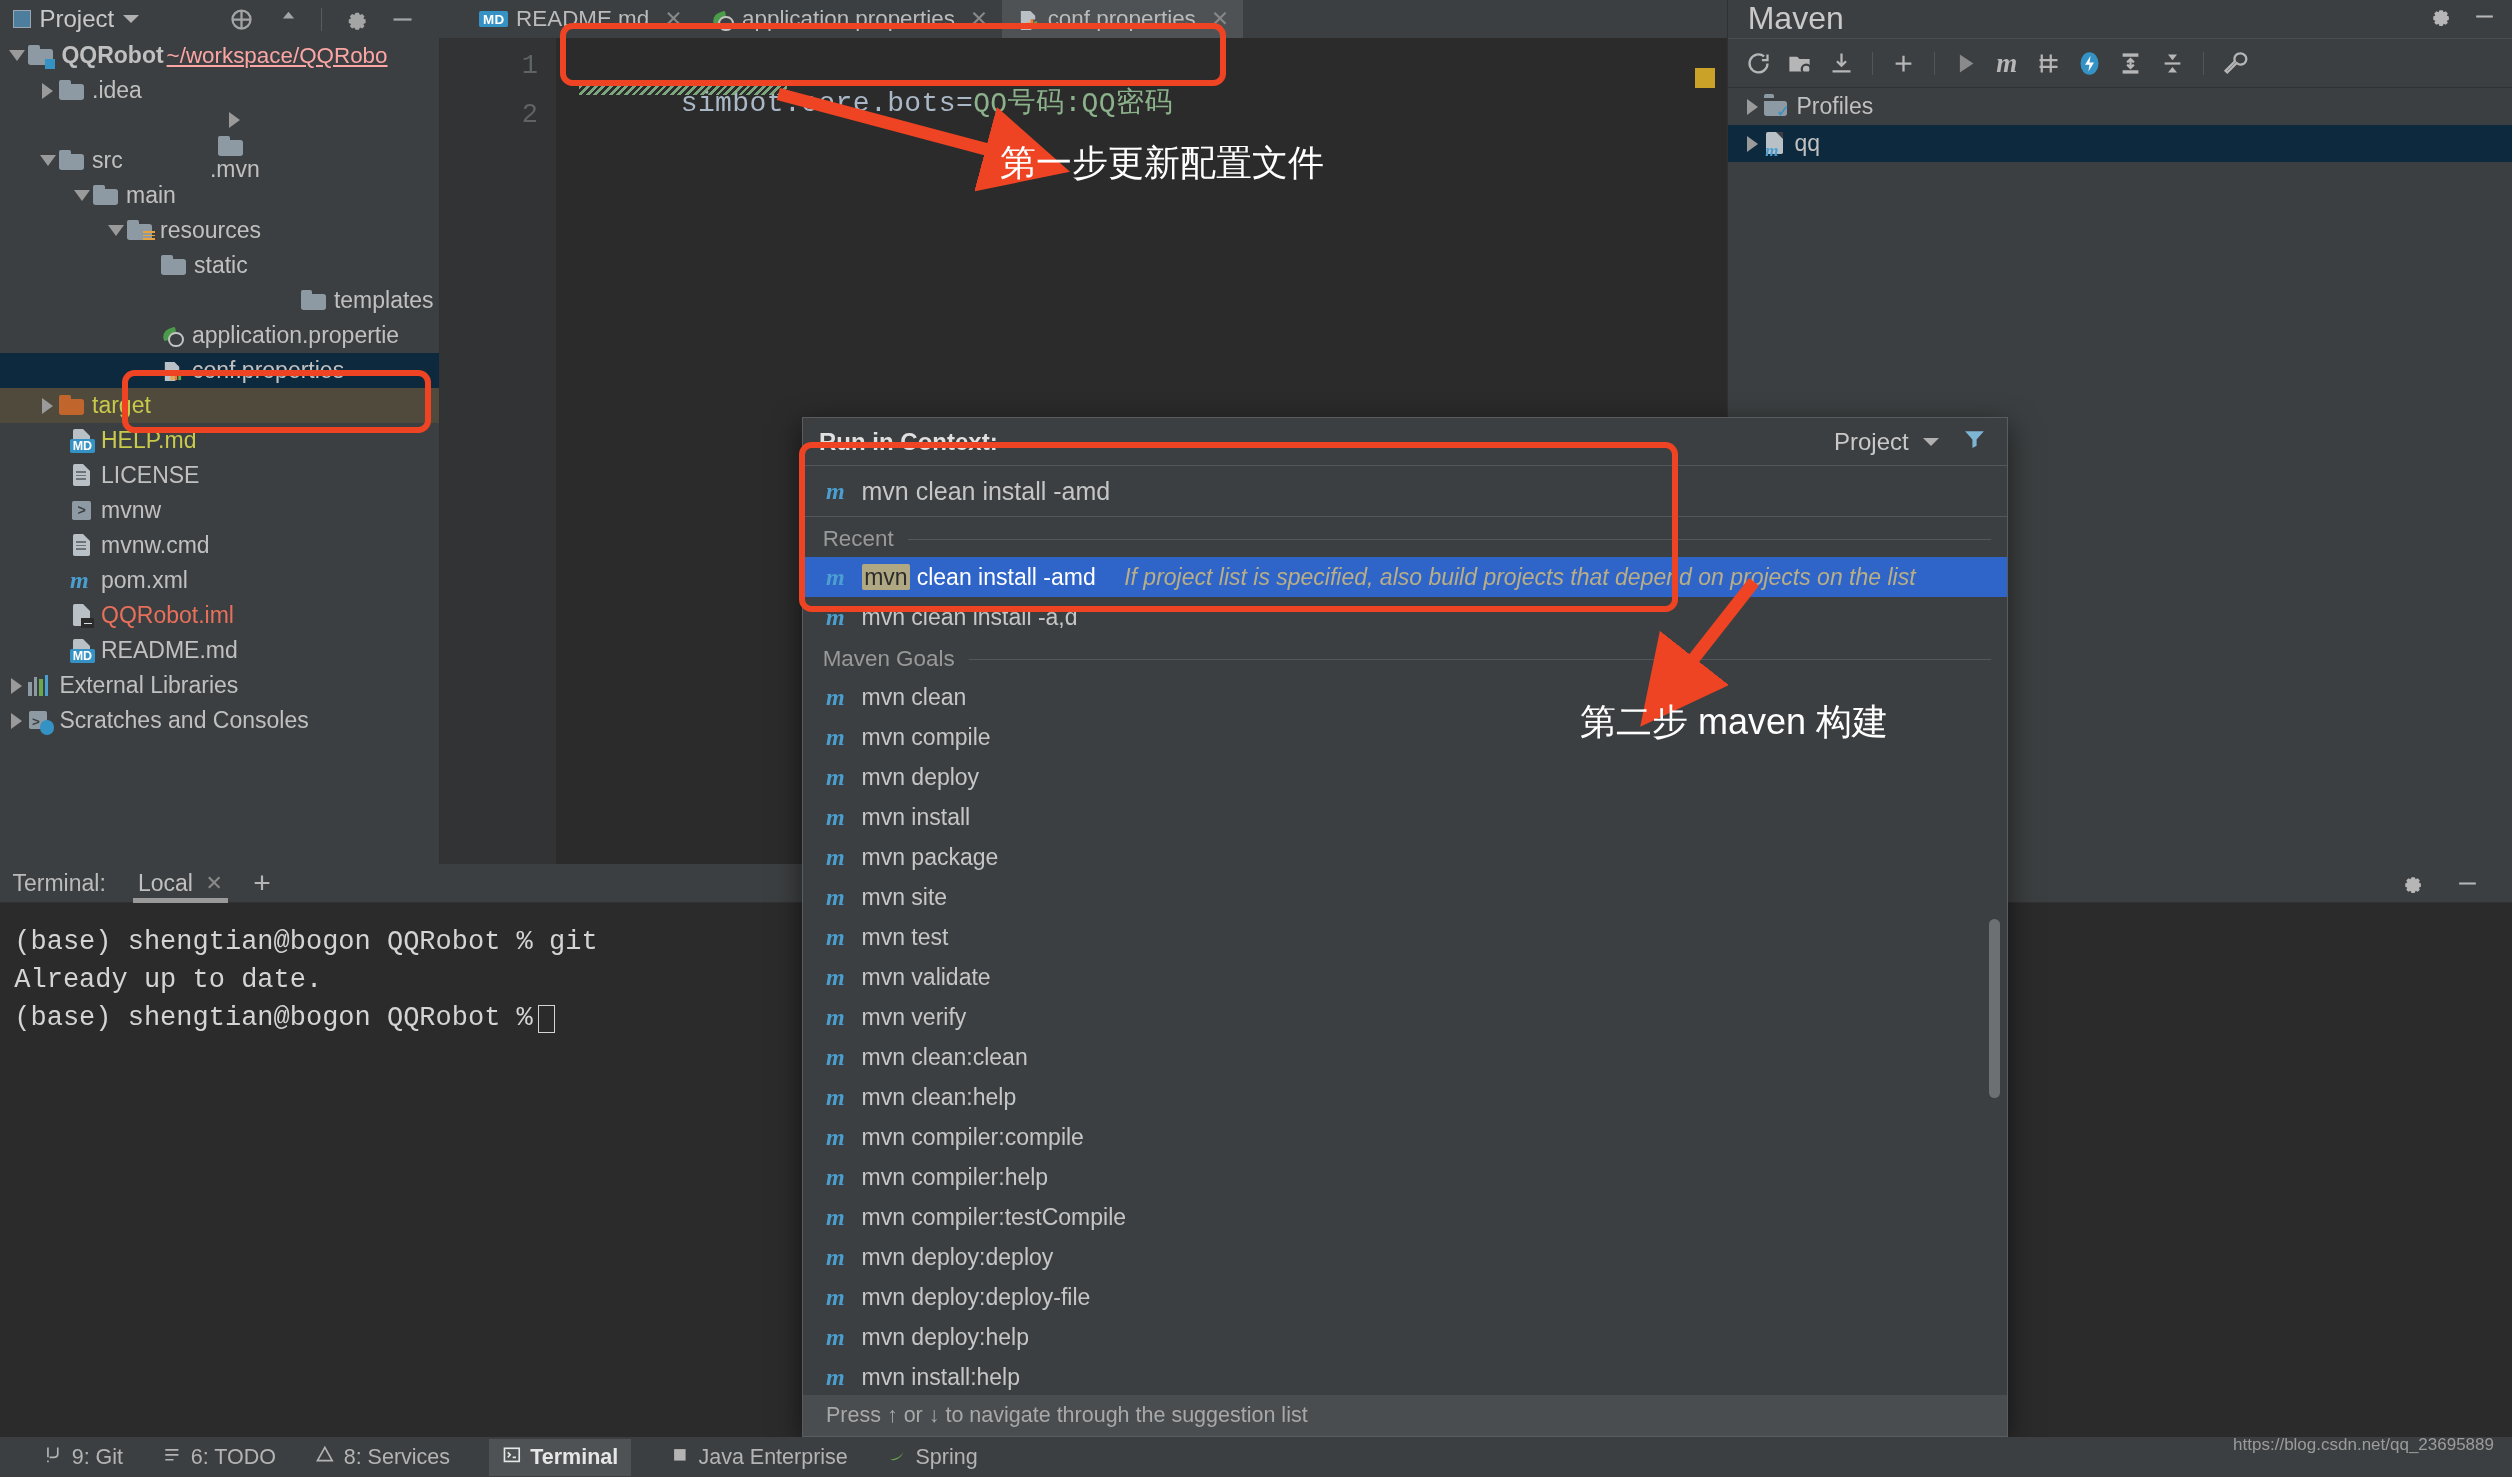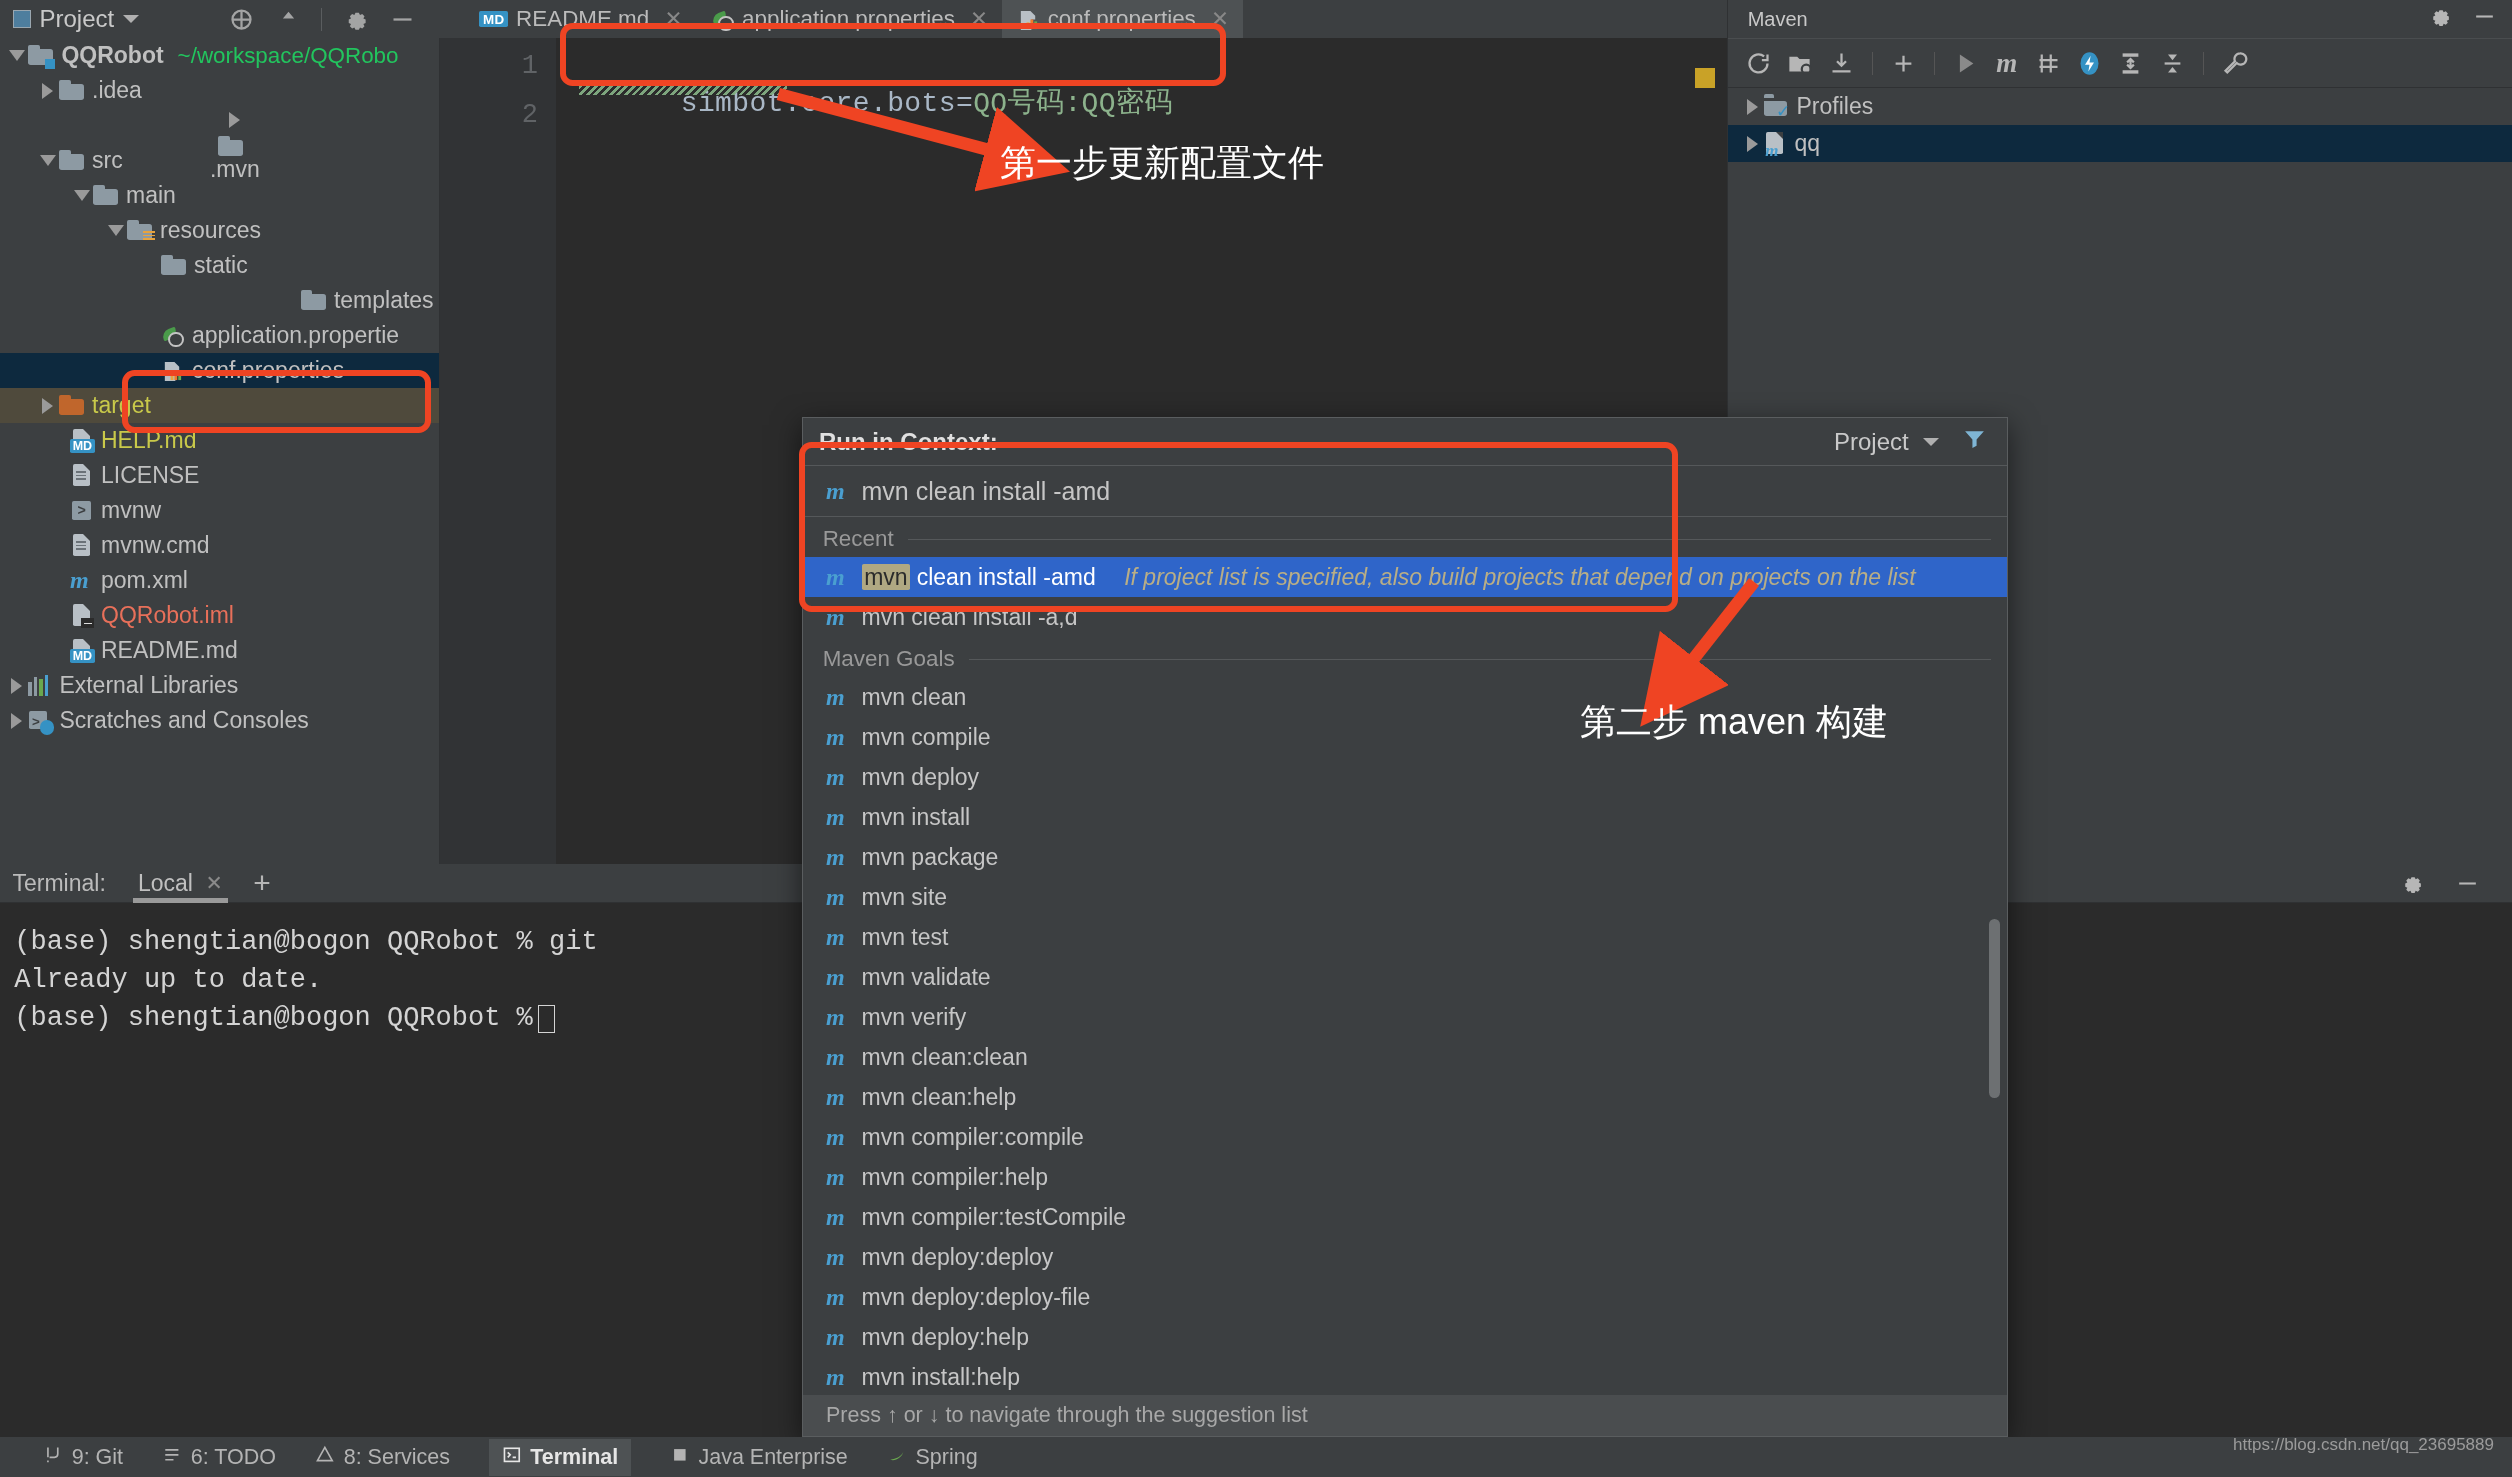--- a/index.html
+++ b/index.html
@@ -84,42 +84,42 @@
          line-height:19px; }
   .libico { width:23px; flex:0 0 23px; margin-right:8px; height:21.5px;
          display:flex; align-items:flex-end; gap:1.8px; }
   .libico s { display:block; width:3.6px; background:#8d9aa3; }
   .scrico { width:23px; height:23px; flex:0 0 23px; margin-right:8px; position:relative; }
   .clockb { position:absolute; right:-2.7px; bottom:-2.7px; width:14.3px; height:14.3px; background:#3592c4;
          border-radius:50%; }
   .tname.yel { color:#c9c94a; }
   .tname.red { color:#e8705a; }
   .tname.bold { font-weight:bold; }
-  .tpath { color:#22c55e; font-size:22.4px; margin-left:14px; }
+  .tpath { color:#fca5a5; font-size:22.4px; margin-left:3px;text-decoration:underline; }
 
   
   #editor { position:absolute; left:440px; top:38px; width:1287px; height:827px; background:#2b2b2b; }
   #gutter { position:absolute; left:0; top:0; width:116px; height:827px; background:#313335; }
   .lnum { text-align:right; padding-right:18px; font-family:"Liberation Mono","DejaVu Sans Mono",monospace;
           font-size:27px; color:#606366; }
   #codearea { position:absolute; left:116px; top:0; right:0; height:827px; }
   .cline { font-family:"Liberation Mono","DejaVu Sans Mono",monospace; font-size:28px;
            white-space:pre; letter-spacing:0.4px; }
   .ckey { color:#a9b7c6; }
   .cval { color:#8cb28c; }
   .squig { position:absolute; height:9px;
       background:repeating-linear-gradient(135deg,#86b386 0 2.7px,transparent 2.7px 5.4px);
       opacity:.9; }
   #edit-mark { position:absolute; right:12.5px; top:30px; width:19.7px; height:19.7px; background:#c9a227; }
 
   
   #maven { position:absolute; left:1727px; top:0; width:786px; height:827px; background:#3c3f41;
            border-left:0.9px solid #2f3133; }
-  #maven-title { height:38px; display:flex; align-items:center; justify-content:space-between;
-           padding:0 16px 0 19.7px; font-size:20px; color:#c9c9c9; }
+  #maven-title { height:38px; display:flex; justify-content:space-between;
+           padding:0 16px 0 19.7px; font-size:32px; color:#c9c9c9; }
   #maven-tb { height:50px; display:flex; align-items:center; gap:5.4px; padding:0 12.5px;
            border-top:0.9px solid #4a4d4f; border-bottom:0.9px solid #2f3133; }
   .mtb { width:36px; height:36px; display:flex; align-items:center; justify-content:center;
          color:#b6b6b6; font-size:23px; }
   .mdiv { width:0.9px; height:23px; background:#555; margin:0 7.2px; }
   .mrow { height:37px; display:flex; align-items:center; font-size:23px; color:#c0c0c0; padding-left:12.5px; }
   .mrow.sel { background:#0d293e; }
   .profico { width:25px; height:19.7px; flex:0 0 25px; margin-right:8px; position:relative; }
 
   

